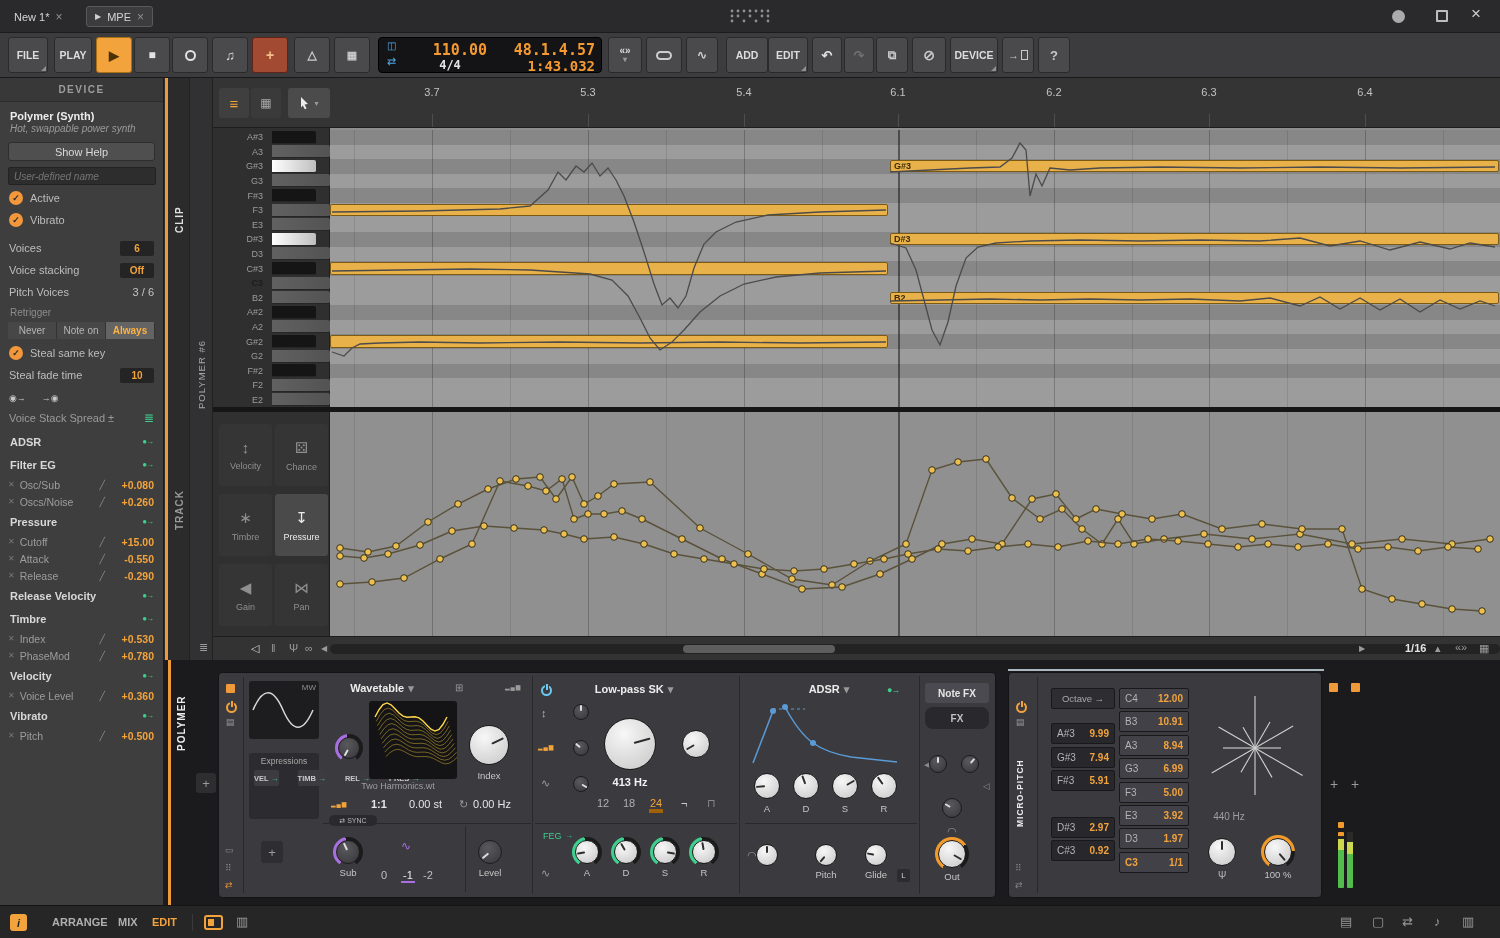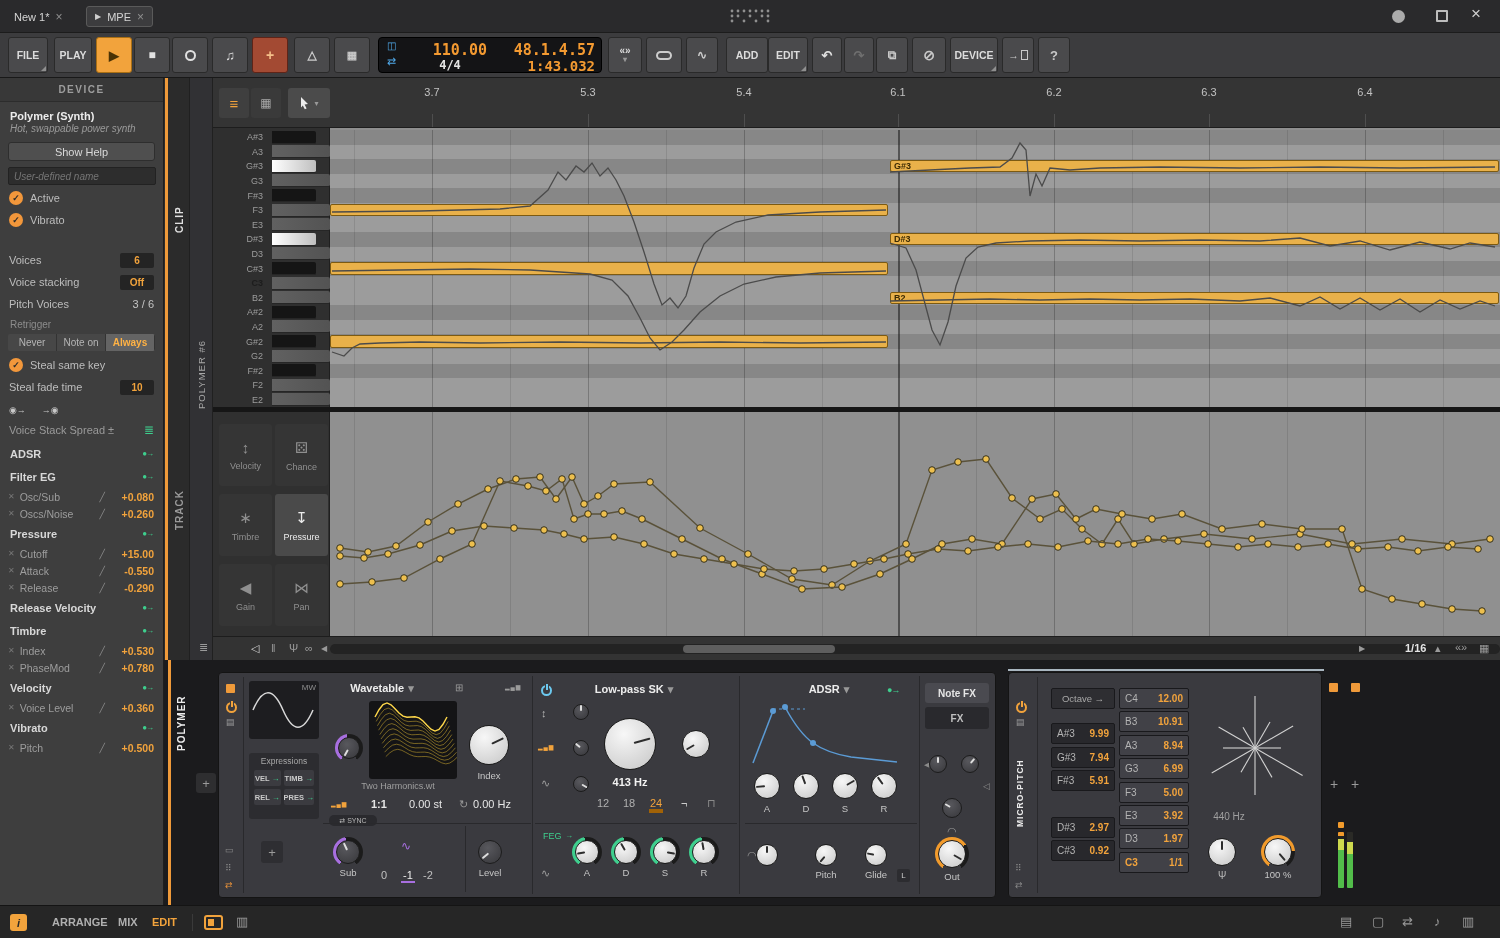--- a/index.html
+++ b/index.html
@@ -42,21 +42,21 @@
 .pwr{width:11px;height:11px;border:2px solid var(--pc,#f2a33c);border-radius:50%;position:absolute}
 .pwr::before{content:"";position:absolute;left:50%;top:-3px;transform:translateX(-50%);width:4px;height:4px;background:#3a3a3f}
 .pwr::after{content:"";position:absolute;left:50%;top:-3px;transform:translateX(-50%);width:2px;height:6px;background:var(--pc,#f2a33c)}
 .kface{position:absolute;inset:0;border-radius:50%;background:radial-gradient(circle at 38% 30%,#f7f7f7,#c6c6c6);border:1px solid #1c1c1c}
 .kface.kdark{background:radial-gradient(circle at 40% 32%,#58585d,#37373b)}
 .kptr{position:absolute;inset:0}
 .kptr::after{content:"";position:absolute;left:calc(50% - 1px);top:9%;width:2px;height:33%;background:#2d2d2d;border-radius:1px}
 .kptr.kpl::after{background:#dedede}
 .klbl{position:absolute;width:70px;text-align:center;font-size:9.5px;color:#c6c6c6;z-index:6}
 .kbig{font-weight:bold;color:#f2f2f2;font-size:11px}
-.exgrid{display:grid;grid-template-columns:1fr 1fr;gap:3px;padding:4px 5px}
+.exgrid{display:grid;grid-template-columns:1fr 1fr 1fr 1fr;gap:19px;padding:4px 5px}
 .exbtn{height:16px;background:#3b3b40;border-radius:2px;display:flex;align-items:center;justify-content:center;gap:2px;font-size:7.5px;color:#cacaca;font-weight:bold}
 .garr{color:#3ecf8e;font-size:8px}
 .mpcell{position:absolute;background:#28282c;border:1px solid #19191c;border-radius:2px;display:flex;align-items:center;justify-content:space-between;padding:0 5px;font-size:10px;z-index:2}
 .mpcell.mpw{background:#414147}
 .mpcell.mphead{background:#2e2e32;color:#a8a8a8;font-size:9.5px}
 .mpn{color:#b4b4b4}.mpv{color:#f2a33c;font-weight:bold}.mproot{color:#f2a33c;font-weight:bold}
 .divline{position:absolute;background:#29292c}
 </style>
 </head>
 <body>
@@ -171,21 +171,21 @@
     <div style="margin:2px 8px;height:19px;background:#4f4f4f;border:1px solid #2e2e2e;border-radius:3px;display:flex;align-items:center;justify-content:center;color:#dadada">Show Help</div>
     <input style="margin: 4px 8px 2px; width: 148px; height: 18px; background: rgb(45, 45, 45); border: 1px solid rgb(34, 34, 34); border-radius: 2px; color: rgb(170, 170, 170); font-style: italic; font-size: 10px; padding: 0px 5px; font-family: inherit;" placeholder="User-defined name">
     <div class="irow">
         <span class="check">✓</span>
         <span>Active</span>
       </div>
     <div class="irow">
         <span class="check">✓</span>
         <span>Vibrato</span>
       </div>
-    <div class="irow" style="margin-top:18px">
+    <div class="irow" style="margin-top:6px">
         <span class="ilabel">Voices</span>
         <span class="valbox">6</span>
       </div>
     <div class="irow">
         <span class="ilabel">Voice stacking</span>
         <span class="valbox">Off</span>
       </div>
     <div class="irow">
         <span class="ilabel">Pitch Voices</span>
         <span style="color:#c4c4c4">3 / 6</span>
@@ -456,21 +456,21 @@
       <circle cx="26" cy="10" r="3" fill="#5b9bd5"></circle>
         <circle cx="38" cy="6" r="3" fill="#5b9bd5"></circle>
         <circle cx="66" cy="42" r="3" fill="#5b9bd5"></circle>
     </svg>
     <div class="divline" style="left:526px;top:150px;width:172px;height:1px"></div>
     <span class="abs" style="left:528px;top:176px;color:#9a9a9a">◠</span>
     <div class="abs" style="left:678px;top:196px;width:13px;height:13px;background:#2c2c30;border-radius:2px;display:flex;align-items:center;justify-content:center;font-size:8px;color:#cdcdcd">L</div>
     <div class="divline" style="left:700px;top:3px;width:1px;height:218px"></div>
 
     <div class="abs" style="left:706px;top:10px;width:64px;height:20px;background:#4a4a50;border-radius:3px;display:flex;align-items:center;justify-content:center;color:#e6e6e6;font-weight:bold;font-size:10px">Note FX</div>
-    <div class="abs" style="left:706px;top:34px;width:64px;height:22px;background:#29292d;border-radius:3px;display:flex;align-items:center;justify-content:center;color:#c0c0c0;font-weight:bold;font-size:10px">FX</div>
+    <div class="abs" style="left:706px;top:34px;width:64px;height:22px;background:#29292d;border-radius:8px;display:flex;align-items:center;justify-content:center;color:#c0c0c0;font-weight:bold;font-size:10px">FX</div>
     <span class="abs" style="left:705px;top:88px;color:#8a8a8a;font-size:7px">◀</span>
     <span class="abs" style="left:764px;top:108px;color:#8a8a8a;font-size:9px">◁</span>
     <span class="abs" style="left:728px;top:152px;color:#9a9a9a">◠</span>
   </div>
 
   <div id="mp-panel" class="abs" style="left:1008px;top:672px;width:314px;height:226px;background:#3a3a3f;border:1px solid #141414;border-radius:4px">
     <div class="abs" style="left:-1px;top:-4px;width:316px;height:2px;background:#a9b6c0"></div>
     <div class="abs pwr" style="left:7px;top:29px;--pc:#f2a33c"></div>
     <span class="abs" style="left:7px;top:44px;color:#9a9a9a;font-size:9px">▤</span>
     <div class="abs vtext" style="left:3px;top:60px;width:16px;height:120px;color:#ececec;font-weight:bold;font-size:8.5px">MICRO-PITCH</div>

